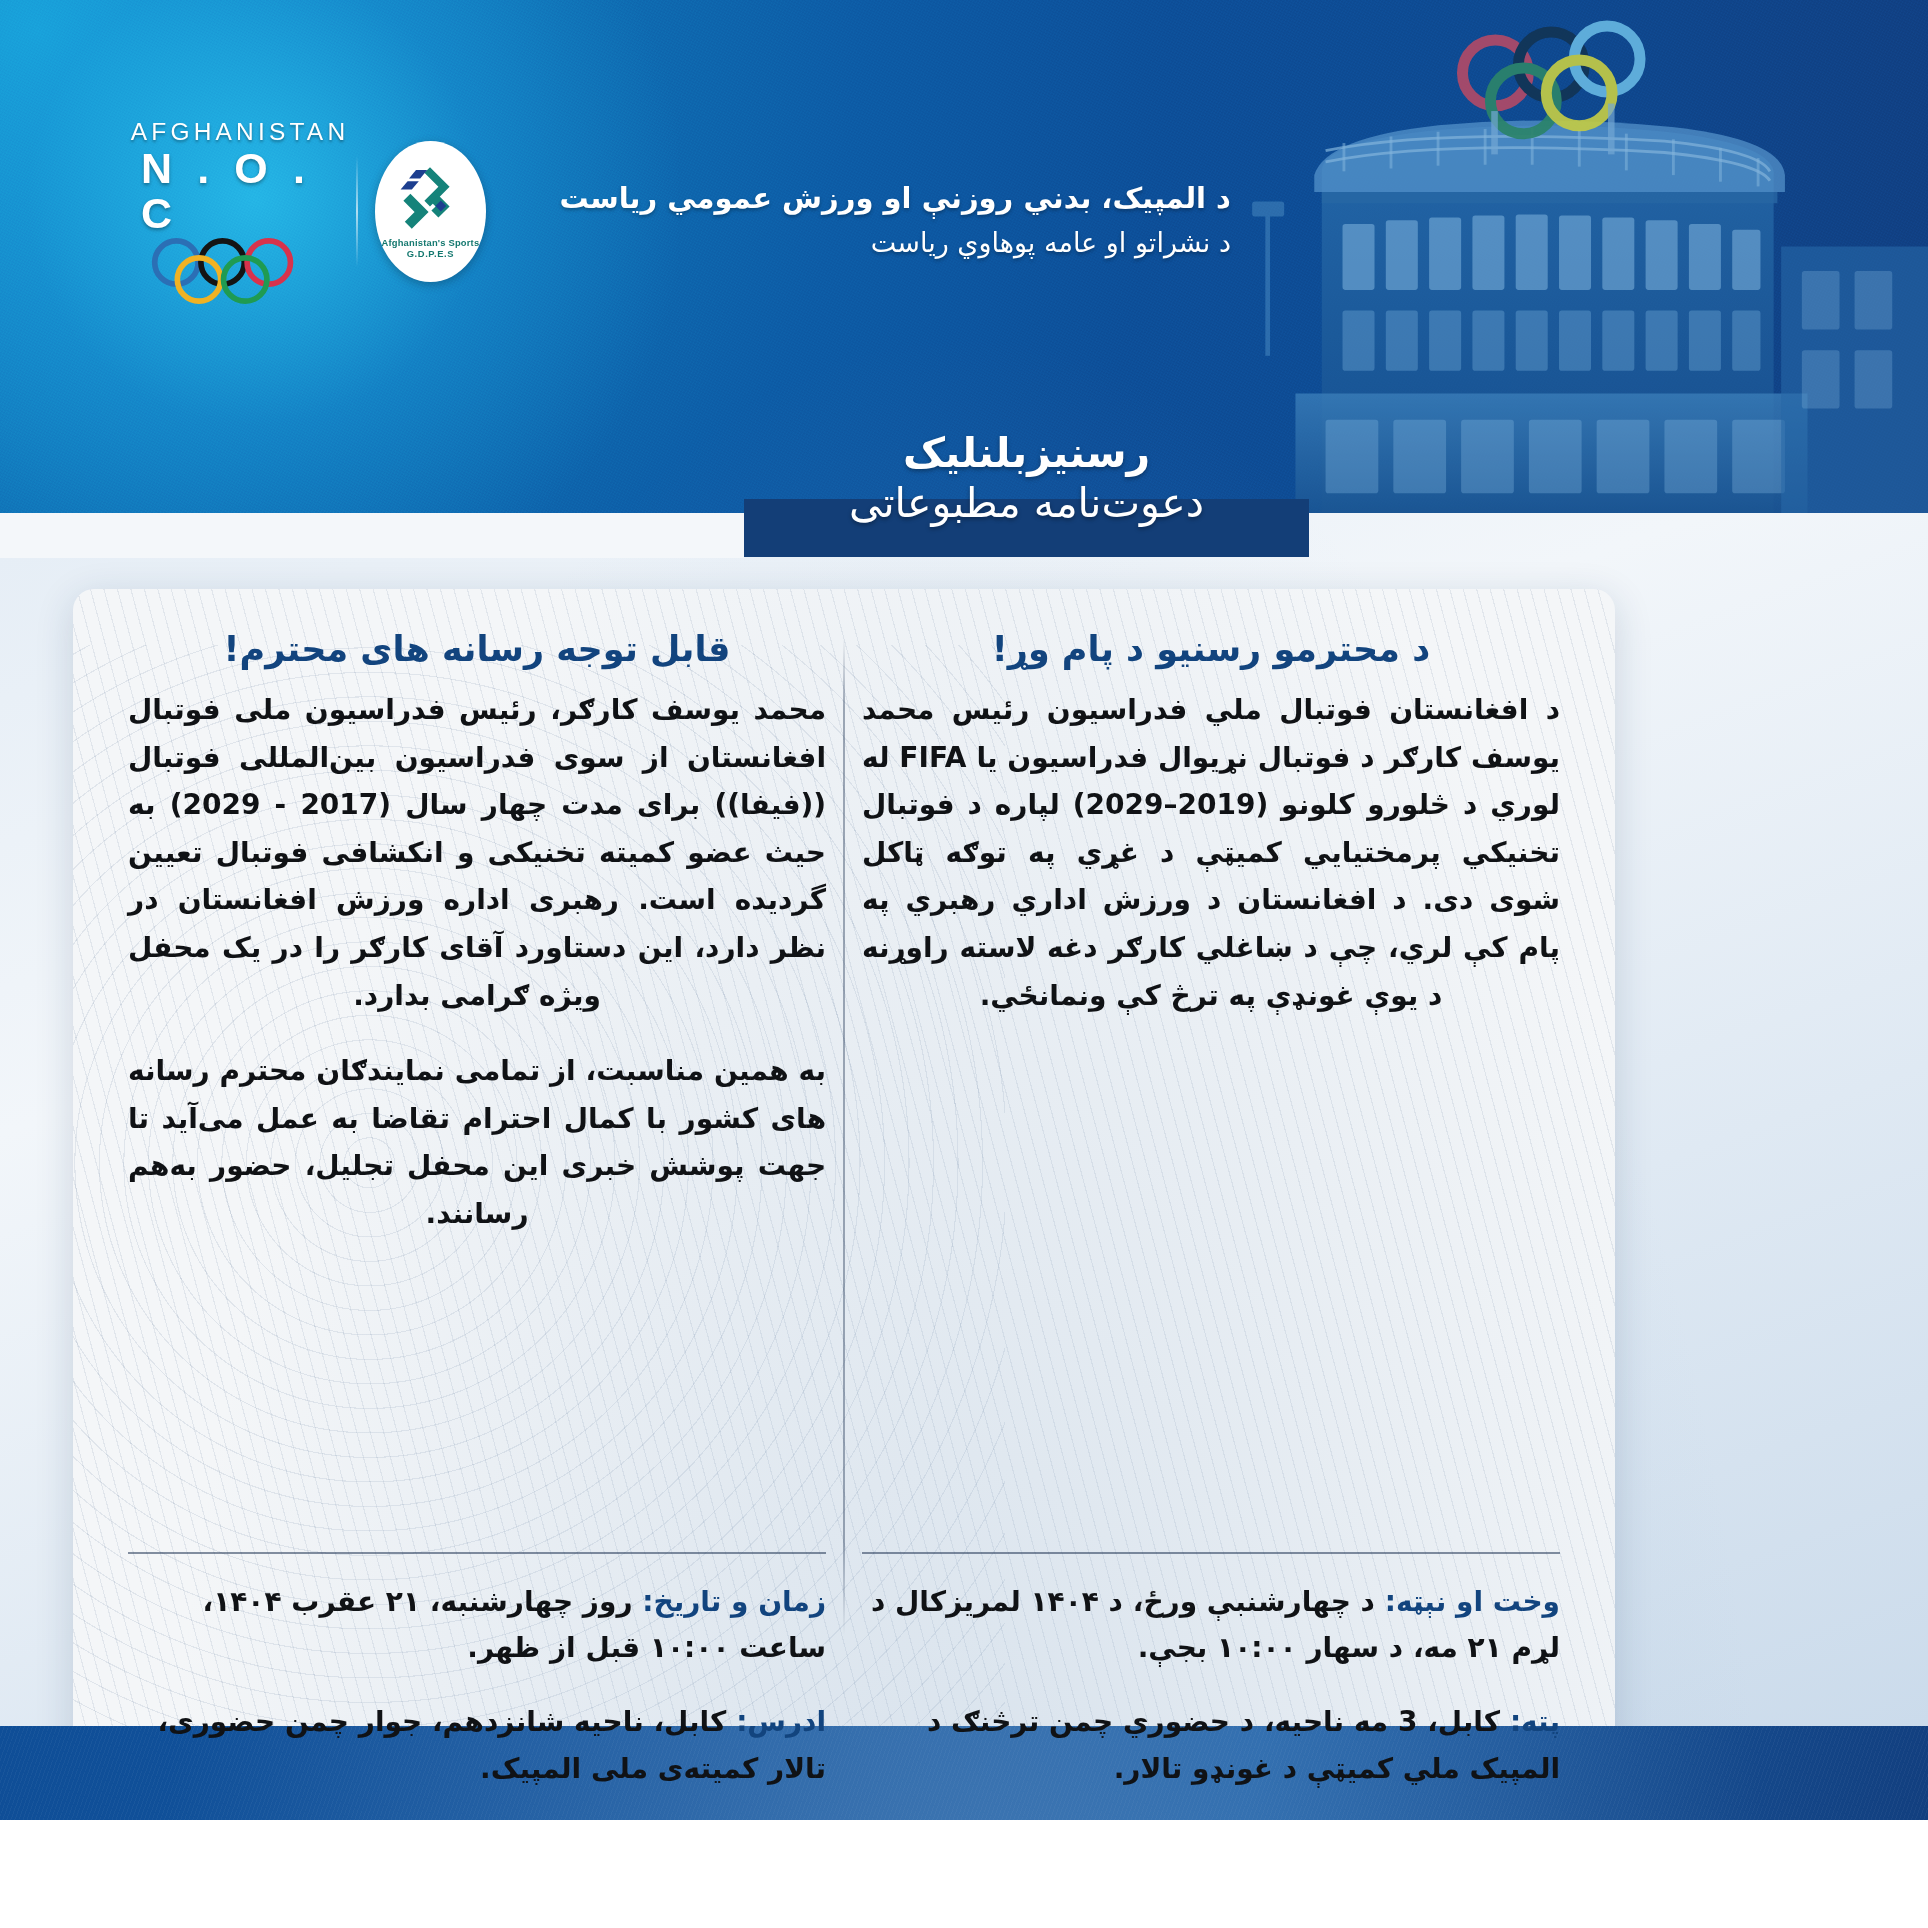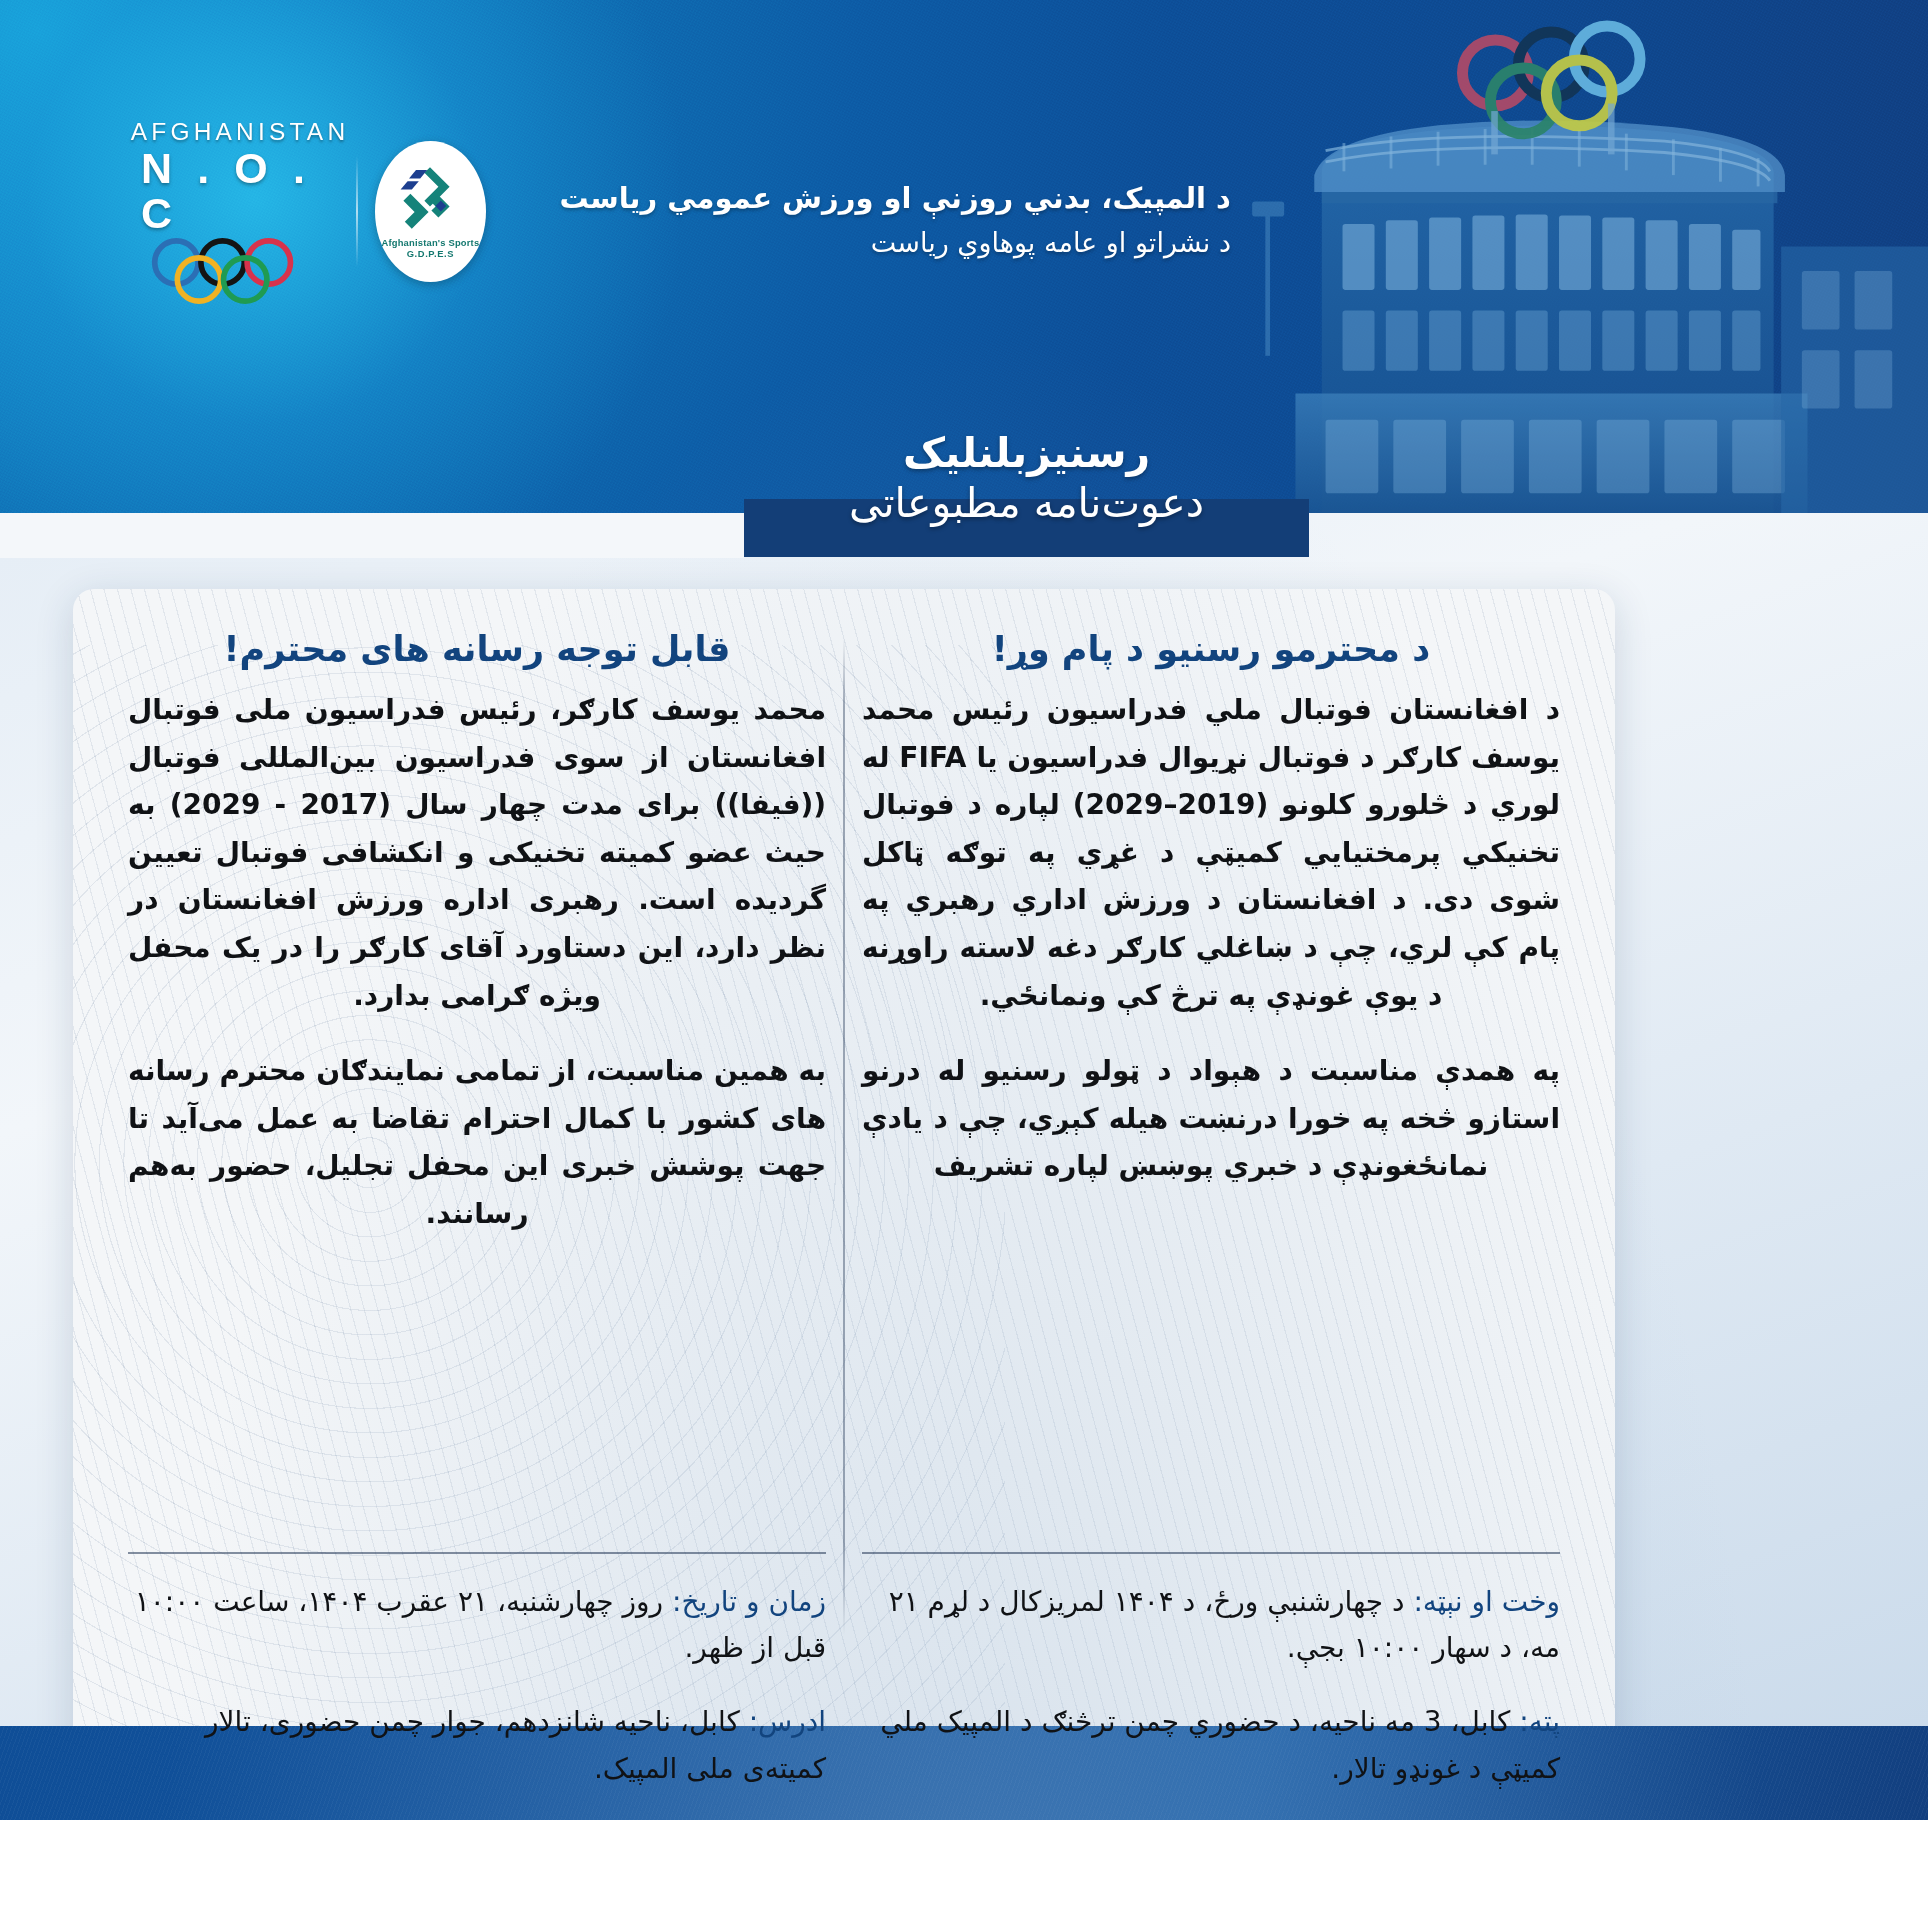--- a/index.html
+++ b/index.html
@@ -269,21 +269,21 @@
 
   .hr{
     height:1.9px;
     background: rgba(35,55,85,.55);
     margin: 3.8px 0 24.5px 0;
   }
 
   .detail{
     color:#101215;
     font-size: 28px;
-    font-weight: 400;
+    font-weight: 700;
     line-height: 1.66;
     text-align: right;
     margin-bottom: 28px;
   }
   .detail.last{ margin-bottom: 5.6px; }
   .detail .lbl{ color:#12447e; }
 
   
   .bottom-strip{
     position:absolute;
@@ -452,21 +452,20 @@
 
   <div class="card">
     <div class="tex-rings"></div>
     <div class="tex-diag"></div>
 
     <div class="card-inner">
 
       <div class="col">
         <div class="col-heading">د محترمو رسنیو د پام وړ!</div>
         <div class="para">د  افغانستان فوتبال ملي فدراسیون رئیس محمد یوسف کارګر د فوتبال نړیوال فدراسیون یا FIFA له لوري  د څلورو کلونو (2019–2029) لپاره د فوتبال تخنیکي پرمختیایي کمیټې د غړي په توګه ټاکل شوی دی. د افغانستان د ورزش اداري رهبري په پام کې لري، چې د ښاغلي کارګر دغه لاسته راوړنه د یوې غونډې په ترڅ کې ونمانځي.</div>
-        <div class="para last">په همدې مناسبت د هېواد د ټولو رسنیو له درنو استازو څخه په خورا درنښت هیله کېږي، چې د یادې نمانځغونډې د خبري پوښښ لپاره تشریف</div>
         <div class="col-spacer"></div>
         <div class="hr"></div>
         <div class="detail"><span class="lbl">وخت او نېټه:</span><span> د چهارشنبې ورځ، د ۱۴۰۴ لمریزکال د لړم ۲۱ مه، د سهار ۱۰:۰۰ بجې.</span></div>
         <div class="detail last"><span class="lbl">پته:</span><span> کابل، 3 مه ناحیه، د حضوري چمن ترڅنګ د المپیک ملي کمیټې د غونډو تالار.</span></div>
       </div>
 
       <div class="col-divider"></div>
 
       <div class="col">
         <div class="col-heading">قابل توجه رسانه های محترم!</div>

